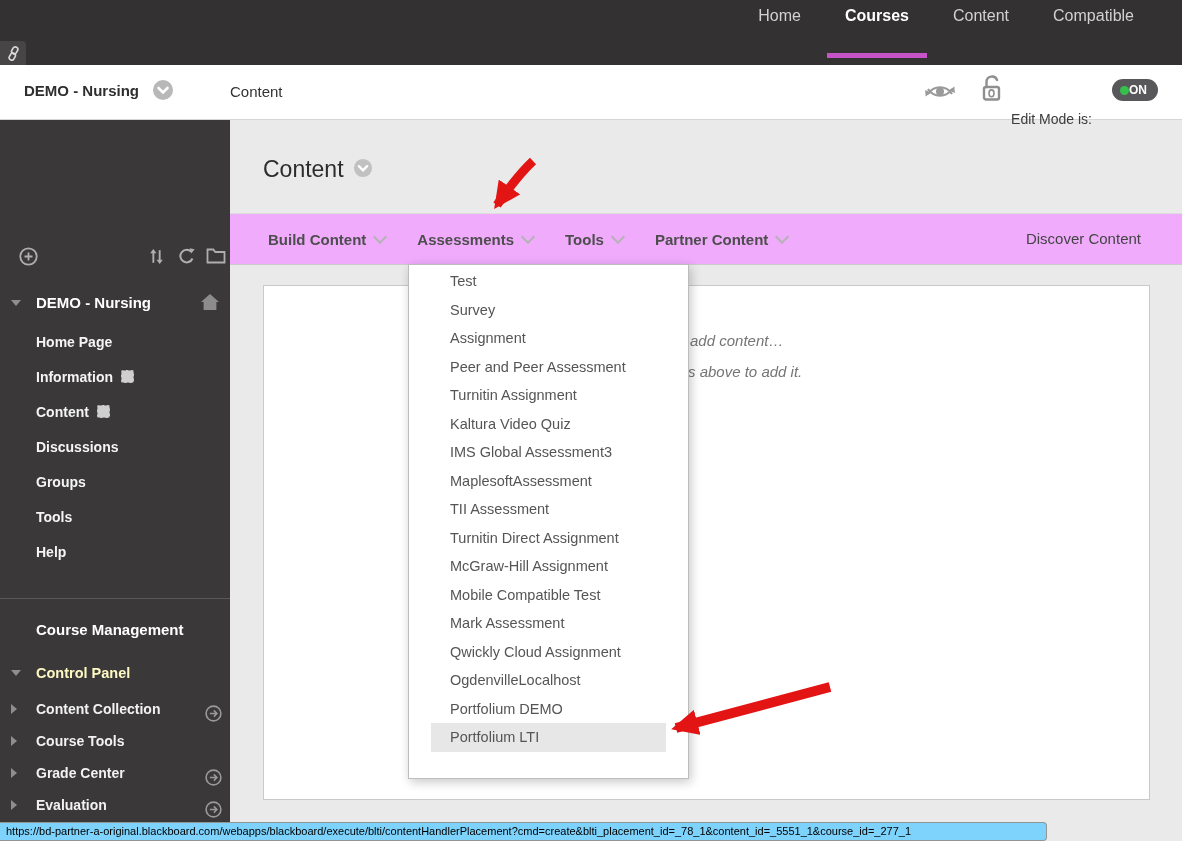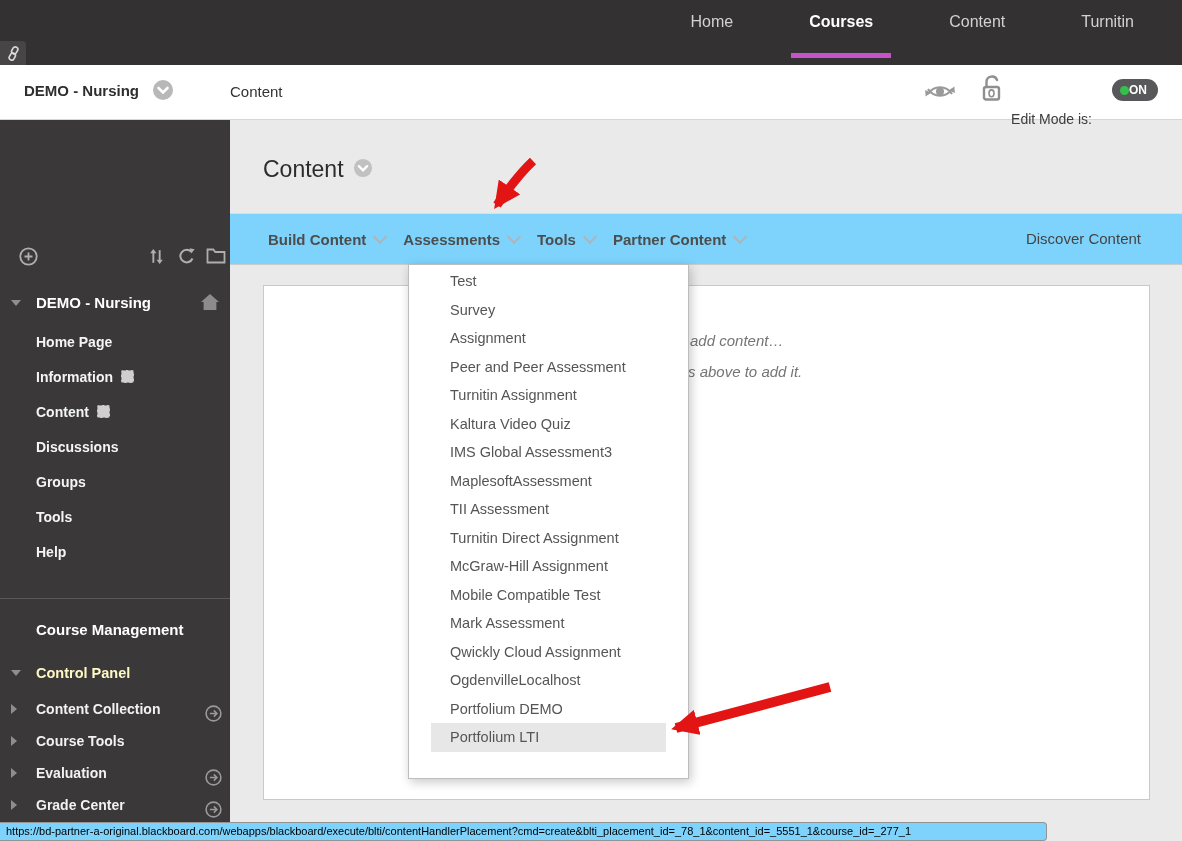--- a/index.html
+++ b/index.html
@@ -2,22 +2,22 @@
 <html><head>
 <meta charset="utf-8">
 <style>
   html,body{margin:0;padding:0;background:#fff;}
   .page{position:relative;width:1182px;height:841px;overflow:hidden;
         font-family:"Liberation Sans",sans-serif;background:#eaeaea;}
 
   
   .topbar{position:absolute;left:0;top:0;width:100%;height:65px;background:#333132;}
   .topnav{position:absolute;right:48px;top:0;height:65px;display:flex;gap:44px;}
-  .topnav .navitem{position:relative;display:block;padding-top:13px;height:58px;box-sizing:border-box;
-        color:#d3d1d2;font-size:16px;text-decoration:none;cursor:pointer;margin-left:32px;}
+  .topnav .navitem{position:relative;display:block;padding-top:7px;height:58px;box-sizing:border-box;
+        color:#d3d1d2;font-size:16px;text-decoration:none;cursor:pointer;}
   .topnav .navitem.active{color:#fff;font-weight:bold;}
   .topnav .navitem.active::after{content:"";position:absolute;left:-18px;right:-18px;bottom:0;height:5px;background:#c653c8;}
   .quicklink{position:absolute;left:0;top:41px;width:26px;height:24px;background:#474546;
         display:flex;align-items:center;justify-content:center;border-radius:0 4px 0 0;cursor:pointer;}
 
   
   .coursebar{position:absolute;left:0;top:65px;width:100%;height:55px;background:#fff;
         border-bottom:1px solid #d6d6d6;box-sizing:border-box;}
   .course-name{position:absolute;left:24px;top:17px;font-size:15px;font-weight:bold;color:#2e2e2e;}
   .course-chev{position:absolute;left:152px;top:14px;cursor:pointer;}
@@ -54,23 +54,23 @@
   .cp-row .lbl{position:absolute;left:36px;top:0;color:#fef9c3;font-weight:bold;font-size:14.5px;cursor:pointer;}
   .ctl-list{position:absolute;left:0;top:573px;width:230px;list-style:none;margin:0;padding:0;}
   .ctl-list li{position:relative;height:32px;line-height:32px;padding-left:36px;color:#f2f2f2;
         font-size:14px;font-weight:bold;cursor:pointer;}
   .ctl-list li .caret-right{position:absolute;left:11px;top:11px;}
   .ctl-list li .ext{position:absolute;right:8px;top:8px;}
 
   
   .page-title-row{position:absolute;left:263px;top:156px;display:flex;align-items:center;gap:9px;}
   .page-title{font-size:23px;color:#2c2c2c;}
-  .actionbar{position:absolute;left:230px;top:213px;width:952px;height:52px;background:#7dd3fc;
+  .actionbar{position:absolute;left:230px;top:213px;width:952px;height:52px;background:#f0abfc;
         border-top:1px solid #dddddd;border-bottom:1px solid #cbcbcb;box-sizing:border-box;
-        display:flex;align-items:center;padding-left:38px;gap:18px;}
+        display:flex;align-items:center;padding-left:38px;gap:32px;}
   .abtn{display:flex;align-items:center;gap:9px;font-size:15px;font-weight:bold;color:#4d4d4d;cursor:pointer;}
   .chev{width:8px;height:8px;border-right:2px solid #b3b3b3;border-bottom:2px solid #b3b3b3;
         transform:rotate(45deg);margin-top:-5px;}
   .discover{position:absolute;right:41px;top:16px;font-size:15px;color:#444;cursor:pointer;}
 
   .contentbox{position:absolute;left:263px;top:285px;width:887px;height:515px;background:#fff;
         border:1px solid #c9c9c9;box-sizing:border-box;z-index:1;}
   .empty-line{position:absolute;font-style:italic;color:#757575;font-size:15px;z-index:2;}
   .empty-1{left:690px;top:332px;} .empty-2{left:688px;top:363px;}
 
@@ -99,21 +99,21 @@
         <g fill="none" stroke="#d8d8d8" stroke-width="1.8">
           <rect x="6.6" y="0.8" width="5.4" height="7.8" rx="2.7" transform="rotate(30 9.3 4.7)"></rect>
           <rect x="4.0" y="7.4" width="5.4" height="7.8" rx="2.7" transform="rotate(30 6.7 11.3)"></rect>
         </g>
       </svg>
     </div>
     <nav class="topnav">
       <a class="navitem">Home</a>
       <a class="navitem active">Courses</a>
       <a class="navitem">Content</a>
-      <a class="navitem">Turnitin</a>
+      <a class="navitem">Compatible</a>
     </nav>
   </header>
 
   <div class="coursebar">
     <span class="course-name">DEMO - Nursing</span>
     <span class="course-chev">
       <svg width="22" height="22" viewBox="0 0 22 22">
         <circle cx="11" cy="11" r="10" fill="#b9b8b8"></circle>
         <path d="M6.5 9 L11 13.5 L15.5 9" stroke="#fff" stroke-width="2.6" fill="none" stroke-linecap="round"></path>
       </svg>
@@ -210,31 +210,31 @@
               <path d="M4.8 8.5 h6.4 M8.8 5.4 l3.1 3.1 -3.1 3.1" fill="none" stroke="#9b9a9a" stroke-width="1.6"></path>
             </svg>
         </span>
       </li>
       <li>
         <span class="caret-right"></span>
         <span>Course Tools</span>
       </li>
       <li>
         <span class="caret-right"></span>
-        <span>Evaluation</span>
+        <span>Grade Center</span>
         <span class="ext">
           <svg width="17" height="17" viewBox="0 0 17 17">
               <circle cx="8.5" cy="8.5" r="7.4" fill="none" stroke="#9b9a9a" stroke-width="1.6"></circle>
               <path d="M4.8 8.5 h6.4 M8.8 5.4 l3.1 3.1 -3.1 3.1" fill="none" stroke="#9b9a9a" stroke-width="1.6"></path>
             </svg>
         </span>
       </li>
       <li>
         <span class="caret-right"></span>
-        <span>Grade Center</span>
+        <span>Evaluation</span>
         <span class="ext">
           <svg width="17" height="17" viewBox="0 0 17 17">
               <circle cx="8.5" cy="8.5" r="7.4" fill="none" stroke="#9b9a9a" stroke-width="1.6"></circle>
               <path d="M4.8 8.5 h6.4 M8.8 5.4 l3.1 3.1 -3.1 3.1" fill="none" stroke="#9b9a9a" stroke-width="1.6"></path>
             </svg>
         </span>
       </li>
       <li>
         <span class="caret-right"></span>
         <span>Users and Groups</span>

